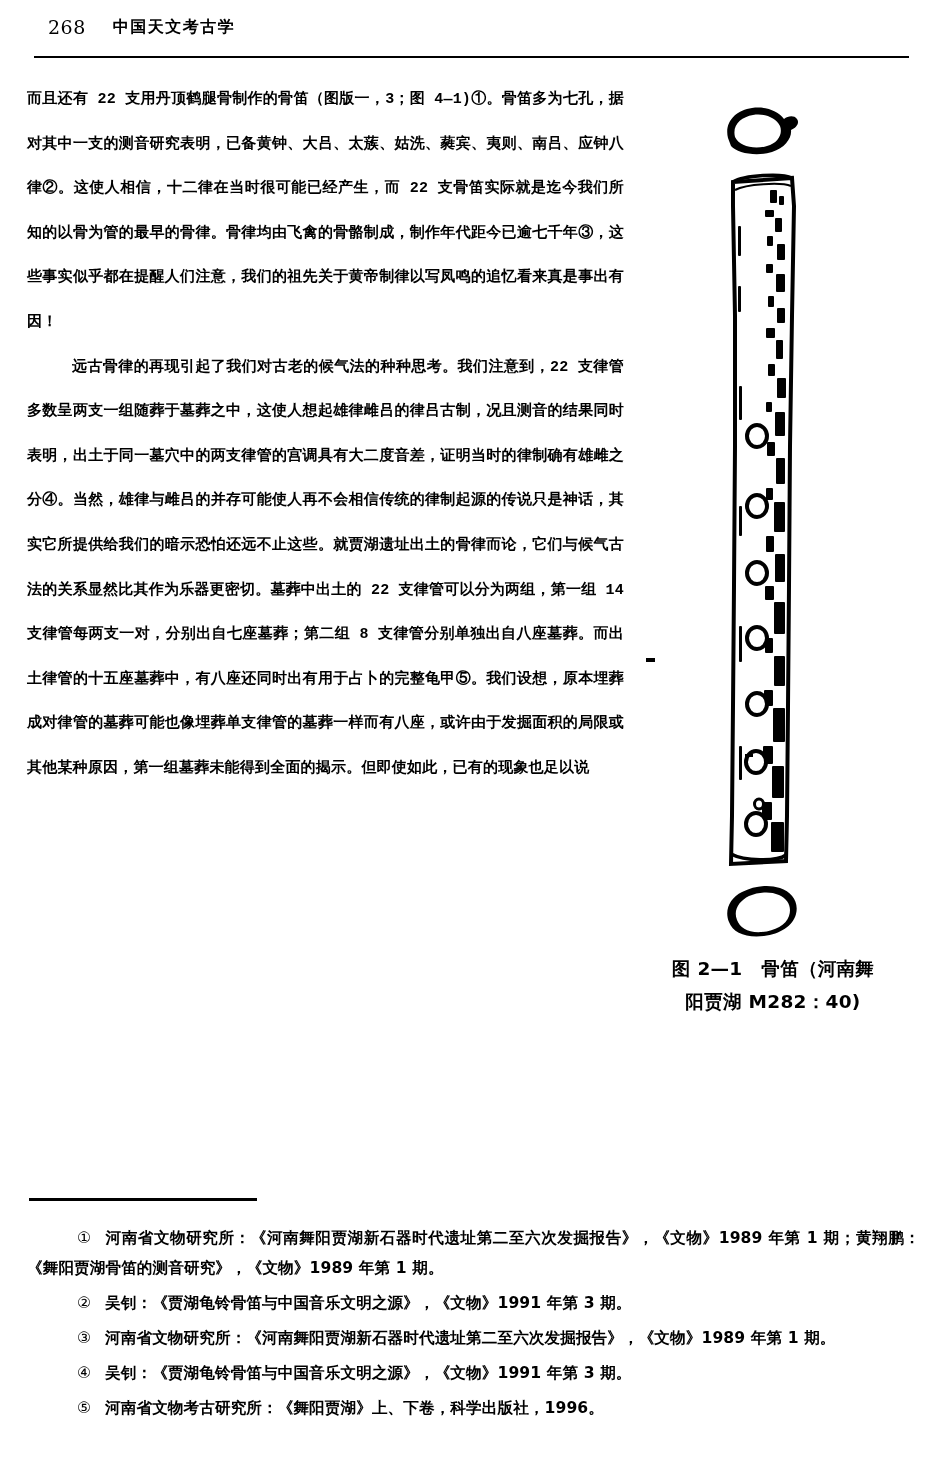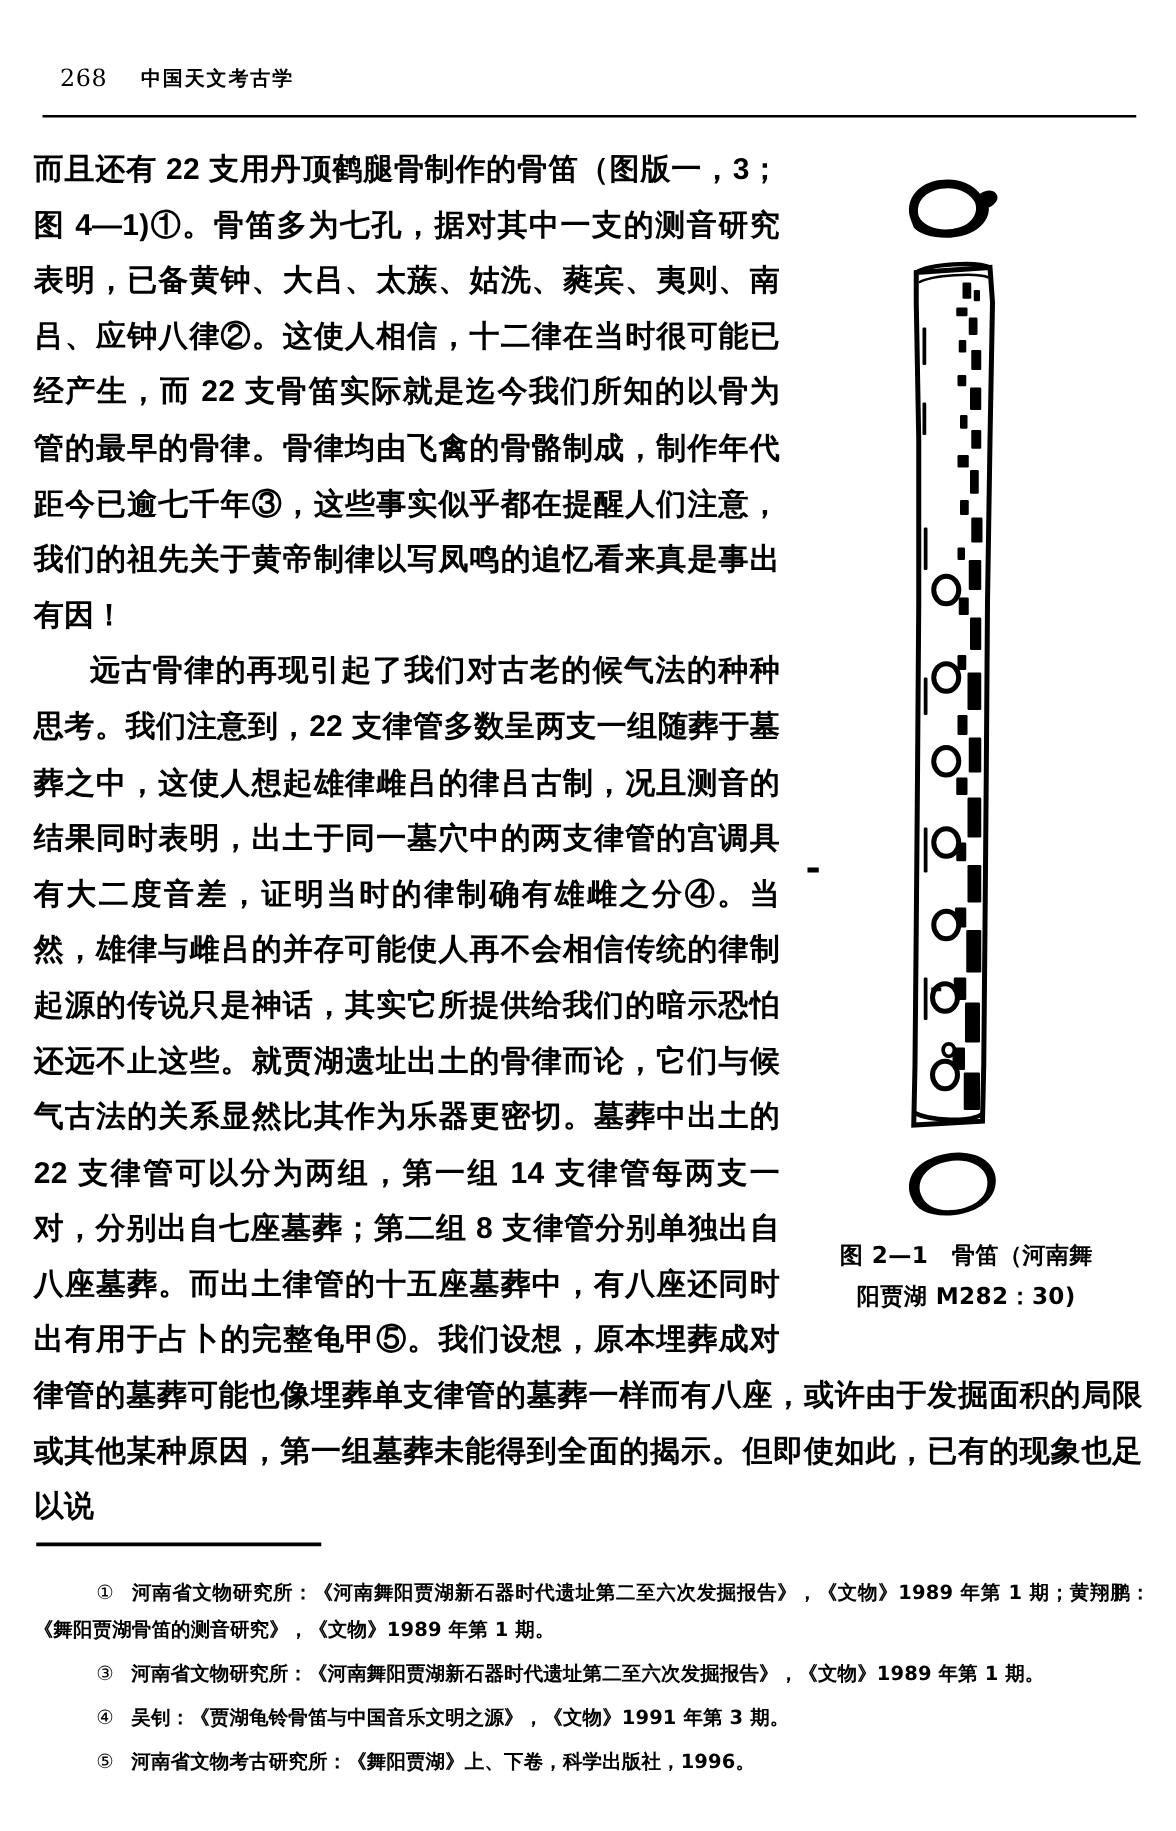--- a/index.html
+++ b/index.html
@@ -14,21 +14,20 @@
     font-family: "DejaVu Serif", "Liberation Serif", serif;
     color: #000000;
     overflow: hidden;
   }
 
   .page {
     position: absolute;
     left: 0; top: 0;
     width: 941px;
     height: 1332px;
-    margin-top: 36px;
   }
 
   
   .header {
     position: absolute;
     left: 48px;
     top: 14px;
     width: 845px;
     height: 38px;
     display: flex;
@@ -65,22 +64,22 @@
     width: 887px;
   }
   .figure-float {
     float: right;
     width: 282px;
     margin: 8px 0 4px 8px;
     shape-margin: 4px;
   }
   p.para {
     margin: 0;
-    font-family: Liberation Sans, sans-serif;
-    font-size: 24px;
+    font-family: Liberation Mono, monospace;
+    font-size: 15px;
     font-weight: 700;
     line-height: 44.6px;
     text-align: justify;
     text-justify: inter-character;
     letter-spacing: 0.2px;
     text-indent: 0;
   }
   p.para.indent {
     text-indent: 45px;
   }
@@ -270,35 +269,38 @@
                        C 127 806, 138 805, 147 809
                        C 156 813, 160 821, 157 830
                        C 154 839, 143 845, 130 846
                        C 116 847, 108 842, 105 834
                        Z" fill="#ffffff"></path>
             </g>
           </svg>
         </div>
         <div class="figure-caption">
           <span class="cap-line1">图 2—1　骨笛（河南舞</span>
-          <span class="cap-line2">阳贾湖 M282：30)</span>
+          <span class="cap-line2">阳贾湖 M282：40)</span>
         </div>
       </div>
     </div>
 
     <p class="para">而且还有 22 支用丹顶鹤腿骨制作的骨笛（图版一，3；图 4—1)①。骨笛多为七孔，据对其中一支的测音研究表明，已备黄钟、大吕、太蔟、姑洗、蕤宾、夷则、南吕、应钟八律②。这使人相信，十二律在当时很可能已经产生，而 22 支骨笛实际就是迄今我们所知的以骨为管的最早的骨律。骨律均由飞禽的骨骼制成，制作年代距今已逾七千年③，这些事实似乎都在提醒人们注意，我们的祖先关于黄帝制律以写凤鸣的追忆看来真是事出有因！</p>
     <p class="para indent">远古骨律的再现引起了我们对古老的候气法的种种思考。我们注意到，22 支律管多数呈两支一组随葬于墓葬之中，这使人想起雄律雌吕的律吕古制，况且测音的结果同时表明，出土于同一墓穴中的两支律管的宫调具有大二度音差，证明当时的律制确有雄雌之分④。当然，雄律与雌吕的并存可能使人再不会相信传统的律制起源的传说只是神话，其实它所提供给我们的暗示恐怕还远不止这些。就贾湖遗址出土的骨律而论，它们与候气古法的关系显然比其作为乐器更密切。墓葬中出土的 22 支律管可以分为两组，第一组 14 支律管每两支一对，分别出自七座墓葬；第二组 8 支律管分别单独出自八座墓葬。而出土律管的十五座墓葬中，有八座还同时出有用于占卜的完整龟甲⑤。我们设想，原本埋葬成对律管的墓葬可能也像埋葬单支律管的墓葬一样而有八座，或许由于发掘面积的局限或其他某种原因，第一组墓葬未能得到全面的揭示。但即使如此，已有的现象也足以说</p>
   </div>
 
   <div class="footnotes">
     <div class="fn-rule"></div>
     <p class="fn">
       <span class="fn-mark">①</span><span>河南省文物研究所：《河南舞阳贾湖新石器时代遗址第二至六次发掘报告》，《文物》1989 年第 1 期；黄翔鹏：《舞阳贾湖骨笛的测音研究》，《文物》1989 年第 1 期。</span>
     </p>
     <p class="fn">
+      <span class="fn-mark">②</span><span>吴钊：《贾湖龟铃骨笛与中国音乐文明之源》，《文物》1991 年第 3 期。</span>
+    </p>
+    <p class="fn">
       <span class="fn-mark">③</span><span>河南省文物研究所：《河南舞阳贾湖新石器时代遗址第二至六次发掘报告》，《文物》1989 年第 1 期。</span>
     </p>
     <p class="fn">
       <span class="fn-mark">④</span><span>吴钊：《贾湖龟铃骨笛与中国音乐文明之源》，《文物》1991 年第 3 期。</span>
     </p>
     <p class="fn">
       <span class="fn-mark">⑤</span><span>河南省文物考古研究所：《舞阳贾湖》上、下卷，科学出版社，1996。</span>
     </p>
   </div>
 

